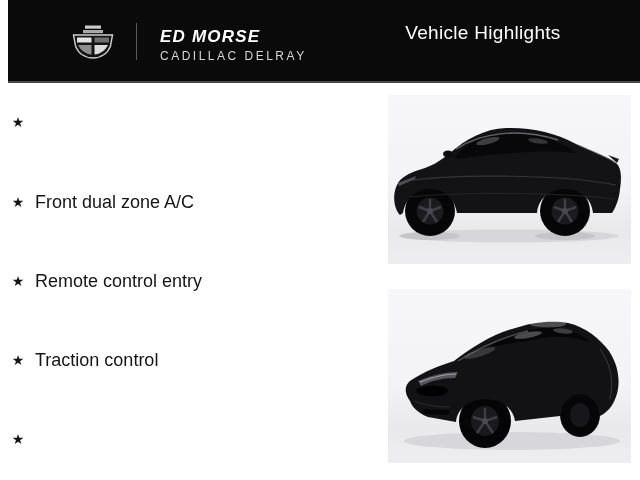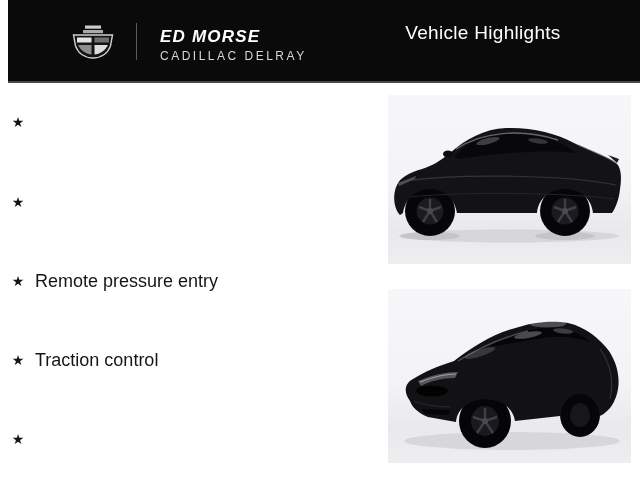--- a/index.html
+++ b/index.html
@@ -85,25 +85,26 @@
 </div>
 
 <div class="features">
 
   <div class="feature-row">
     <span class="star">★</span>
   </div>
 
   <div class="feature-row">
     <span class="star">★</span>
-  </div>
-
-  <div class="feature-row">
-    <span class="star">★</span>
-    <span class="feature-label">Remote pressure entry</span>
+    <span class="feature-label">Front dual zone A/C</span>
+  </div>
+
+  <div class="feature-row">
+    <span class="star">★</span>
+    <span class="feature-label">Remote control entry</span>
   </div>
 
   <div class="feature-row">
     <span class="star">★</span>
     <span class="feature-label">Traction control</span>
   </div>
 
   <div class="feature-row">
     <span class="star">★</span>
   </div>

